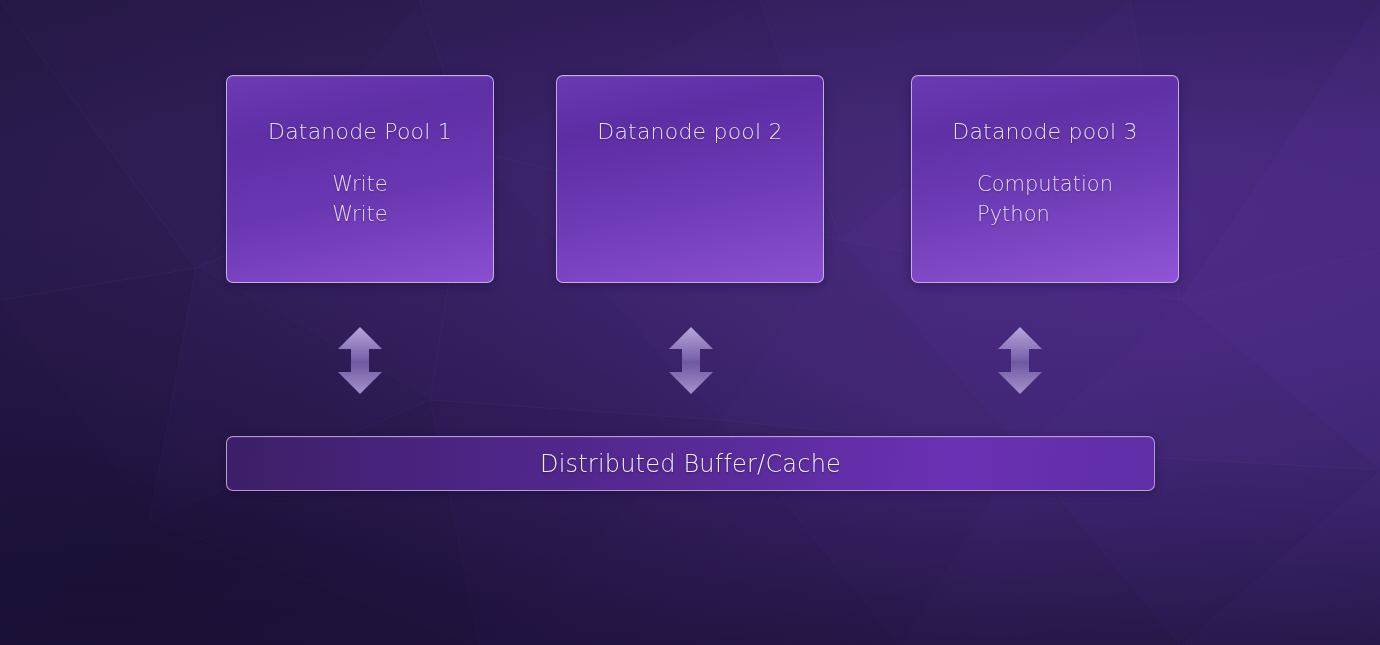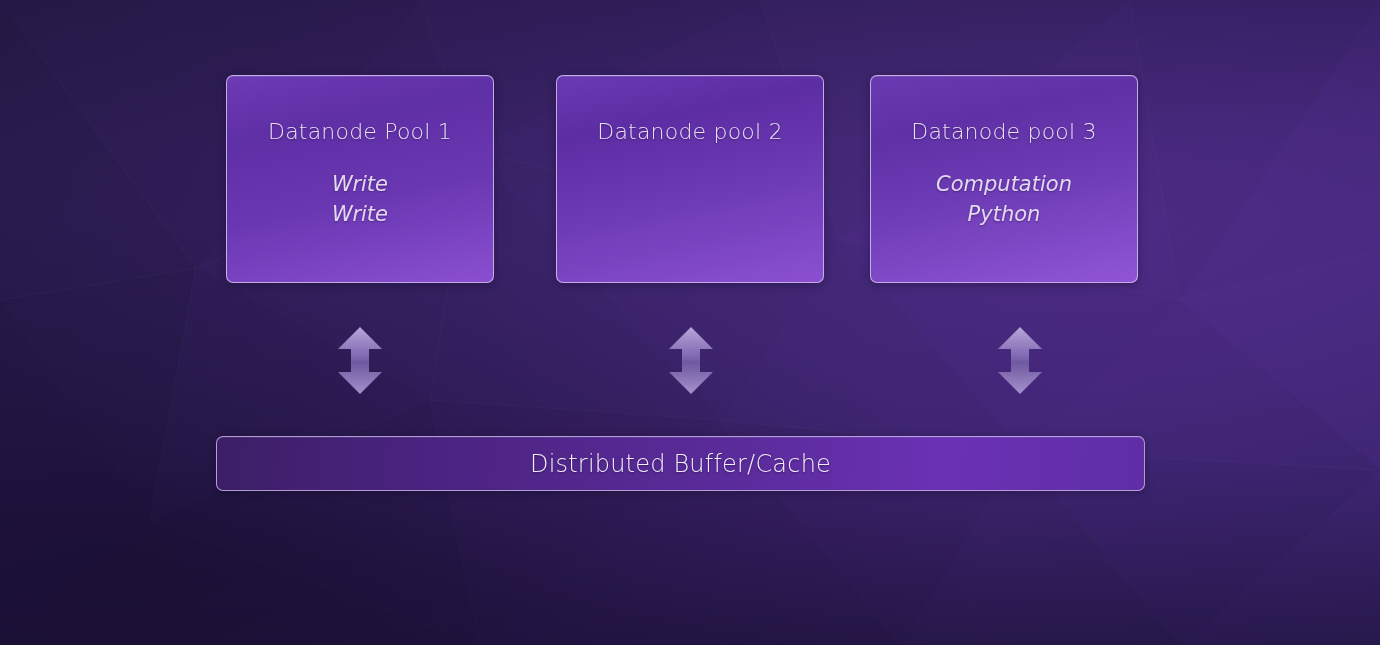--- a/index.html
+++ b/index.html
@@ -54,61 +54,59 @@
       inset 0 1px 0 rgba(255,255,255,0.10);
     box-sizing: border-box;
     display: flex;
     flex-direction: column;
     align-items: center;
     color: #e6dcf2;
   }
   .pool-box.p1 { left: 226px; }
   .pool-box.p2 { left: 556px;
     background: linear-gradient(168deg, #693ab2 0%, #5d2da4 24%, #6c3ab4 56%, #8b50d1 100%); gap: 37px; }
-  .pool-box.p3 { left: 870px;
+  .pool-box.p3 { left: 911px;
     background: linear-gradient(168deg, #6a3ab2 0%, #5f30a6 24%, #6e3cb6 55%, #9055d6 100%); }
 
   .pool-title {
     margin-top: 45px;
     font-size: 22px;
     font-weight: 300;
     letter-spacing: 0.2px;
     line-height: 1;
     color: #e9e1f4;
     text-shadow: 0 1px 2px rgba(28,12,58,0.45);
     text-align: center;
   }
   .pool-body {
     margin-top: 26px;
     font-size: 21px;
     font-weight: 300;
     line-height: 30px;
-    text-align: center;
     color: #e2d8f0;
     text-shadow: 0 1px 2px rgba(28,12,58,0.40);
-    font-style: italic;
   }
   .pool-body .line { display: block; }
 
   
   .arrow {
     position: absolute;
     top: 327px;
     width: 44px;
     height: 67px;
   }
   .arrow.a1 { left: 338px; }
   .arrow.a2 { left: 669px; }
   .arrow.a3 { left: 998px; }
   .arrow svg { display: block; width: 100%; height: 100%; }
 
   
   .layer-bar {
     position: absolute;
-    left: 216px;
+    left: 226px;
     width: 929px;
     border: 1px solid rgba(205,186,234,0.80);
     border-radius: 7px;
     box-sizing: border-box;
     display: flex;
     align-items: center;
     justify-content: center;
     box-shadow:
       0 2px 9px rgba(10,4,28,0.30),
       inset 0 1px 0 rgba(255,255,255,0.08);

